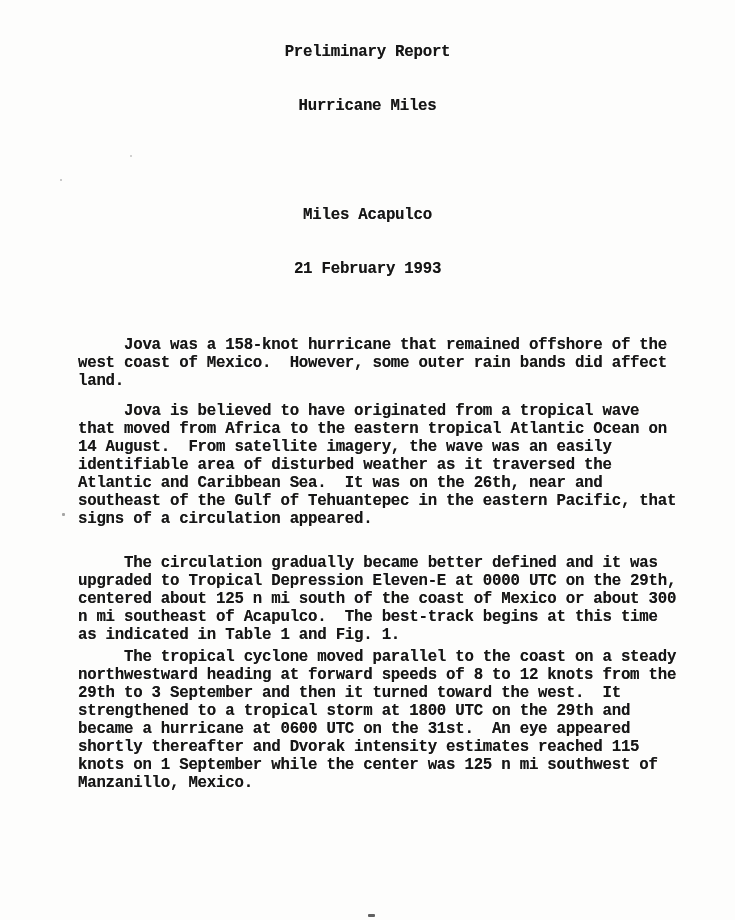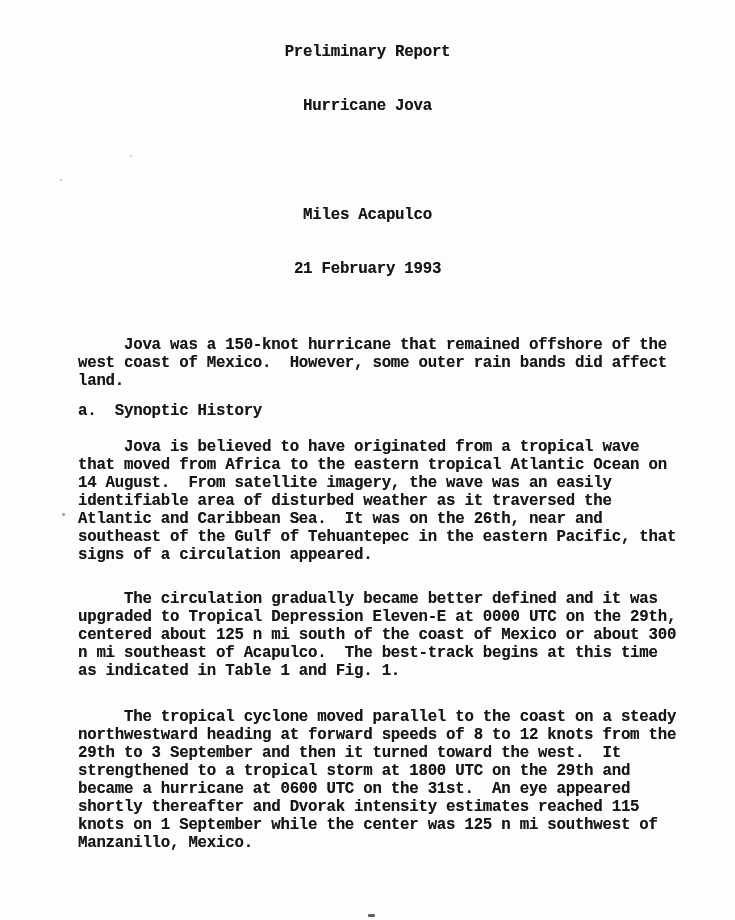--- a/index.html
+++ b/index.html
@@ -36,53 +36,52 @@
   .title-block { margin: 0 0 19px 0; }
   .author-block { margin: 0 0 22px 0; }
   .body-text {
     padding-left: 78px;
     white-space: pre;
     margin: 0;
   }
   .para-intro      { margin-bottom: 12px; }
   .heading-a       { margin-bottom: 18px; }
   .para-syn1       { margin-bottom: 26px; }
-  .para-syn2       { margin-bottom: 28px; }
+  .para-syn2       { margin-bottom: 4px; }
   .para-syn3       { margin-bottom: 8px; }
   
   .speck {
     position: absolute;
     background: #3a3a3a;
     border-radius: 1px;
   }
   .speck-pagenum   { left: 368px; top: 914px; width: 7px; height: 3px; opacity: 0.8; }
   .speck-margin-1  { left: 62px;  top: 513px; width: 3px; height: 3px; opacity: 0.45; }
   .speck-margin-2  { left: 60px;  top: 179px; width: 2px; height: 2px; opacity: 0.35; }
   .speck-top       { left: 130px; top: 155px; width: 2px; height: 2px; opacity: 0.3; }
 </style>
 </head>
 <body>
 
 <div class="page">
 
   <div class="centered title-block">
     <div>Preliminary Report</div>
-    <div>Hurricane Jova</div>
+    <div>Hurricane Miles</div>
   </div>
 
   <div class="centered author-block">
     <div>Miles Acapulco</div>
     <div>21 February 1993</div>
   </div>
 
-  <p class="body-text para-intro">     Jova was a 150-knot hurricane that remained offshore of the
+  <p class="body-text para-intro">     Jova was a 158-knot hurricane that remained offshore of the
 west coast of Mexico.  However, some outer rain bands did affect
 land.</p>
 
-  <p class="body-text heading-a">a.  Synoptic History</p>
 
   <p class="body-text para-syn1">     Jova is believed to have originated from a tropical wave
 that moved from Africa to the eastern tropical Atlantic Ocean on
 14 August.  From satellite imagery, the wave was an easily
 identifiable area of disturbed weather as it traversed the
 Atlantic and Caribbean Sea.  It was on the 26th, near and
 southeast of the Gulf of Tehuantepec in the eastern Pacific, that
 signs of a circulation appeared.</p>
 
   <p class="body-text para-syn2">     The circulation gradually became better defined and it was

